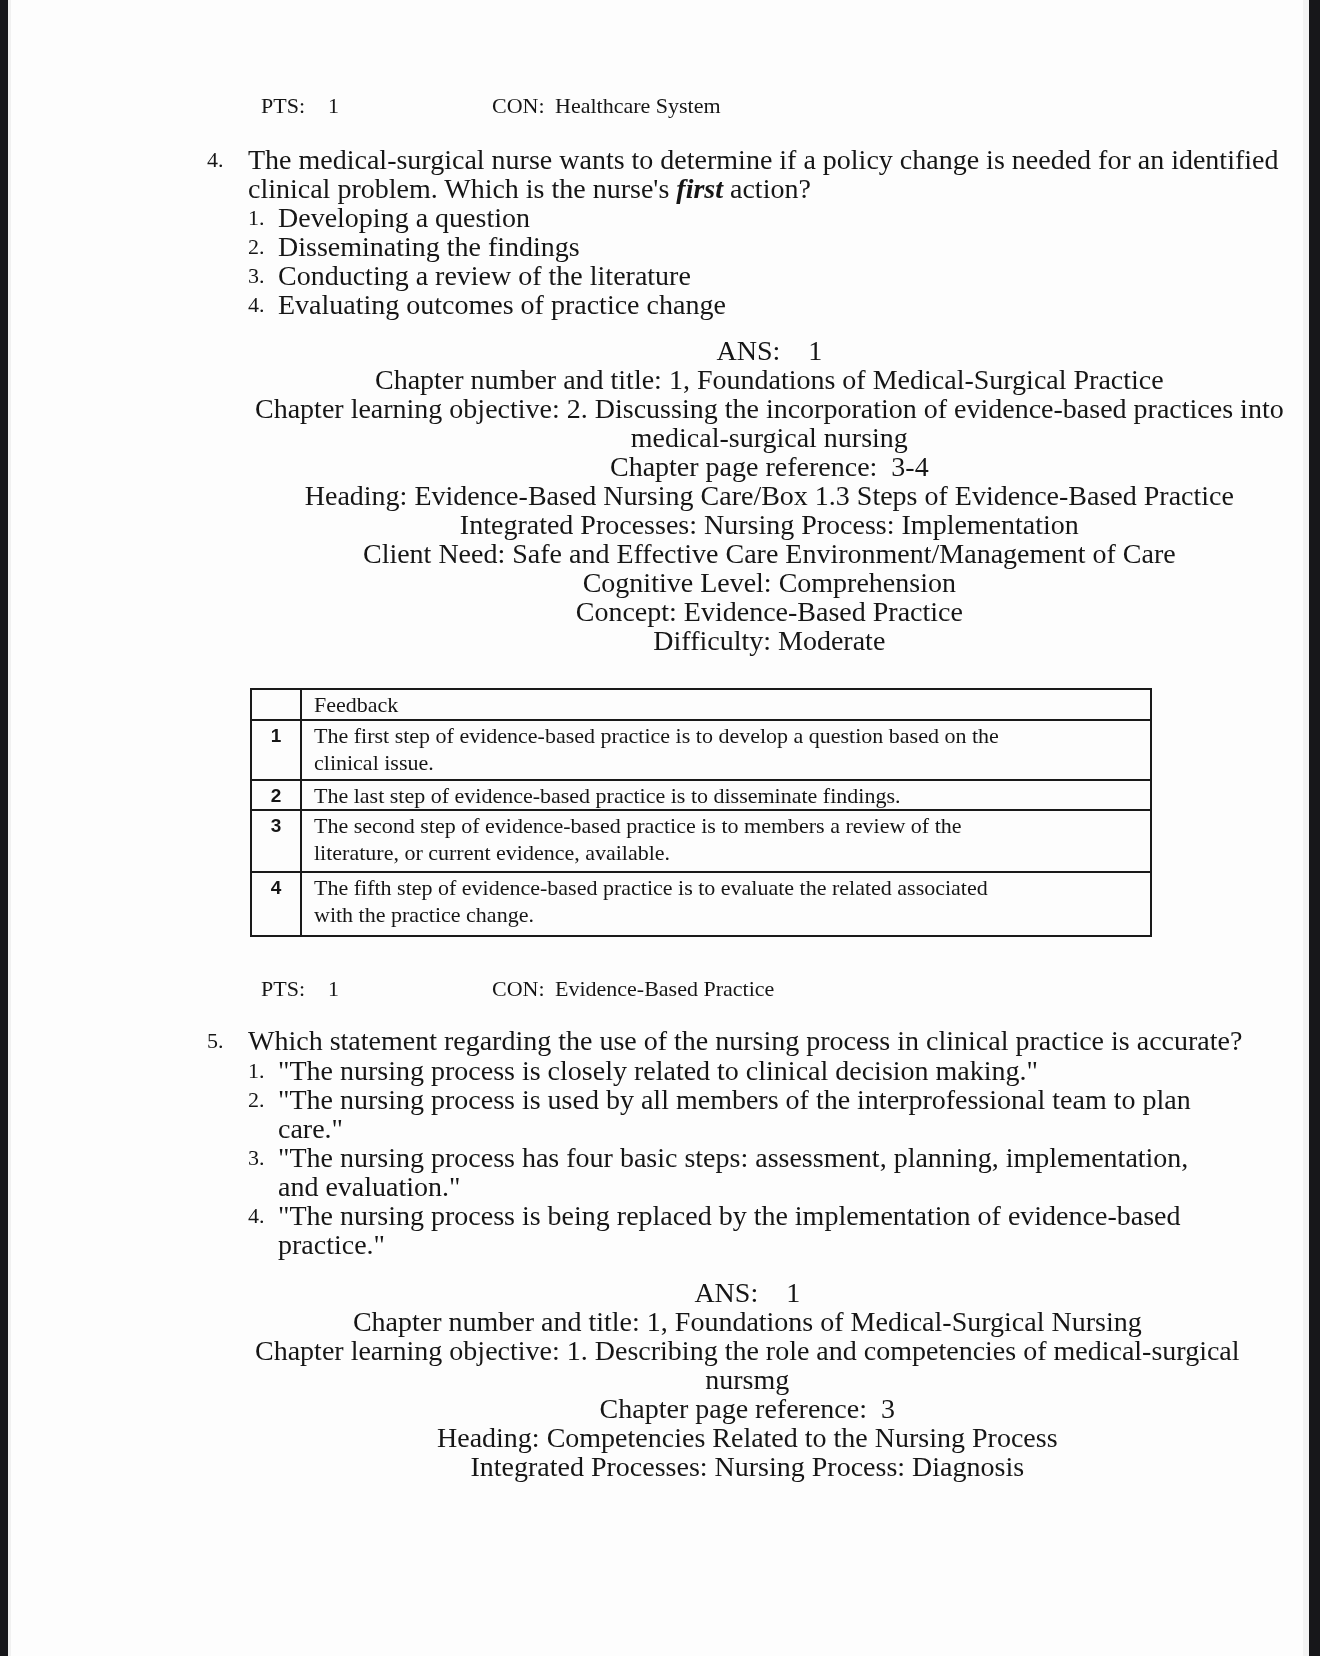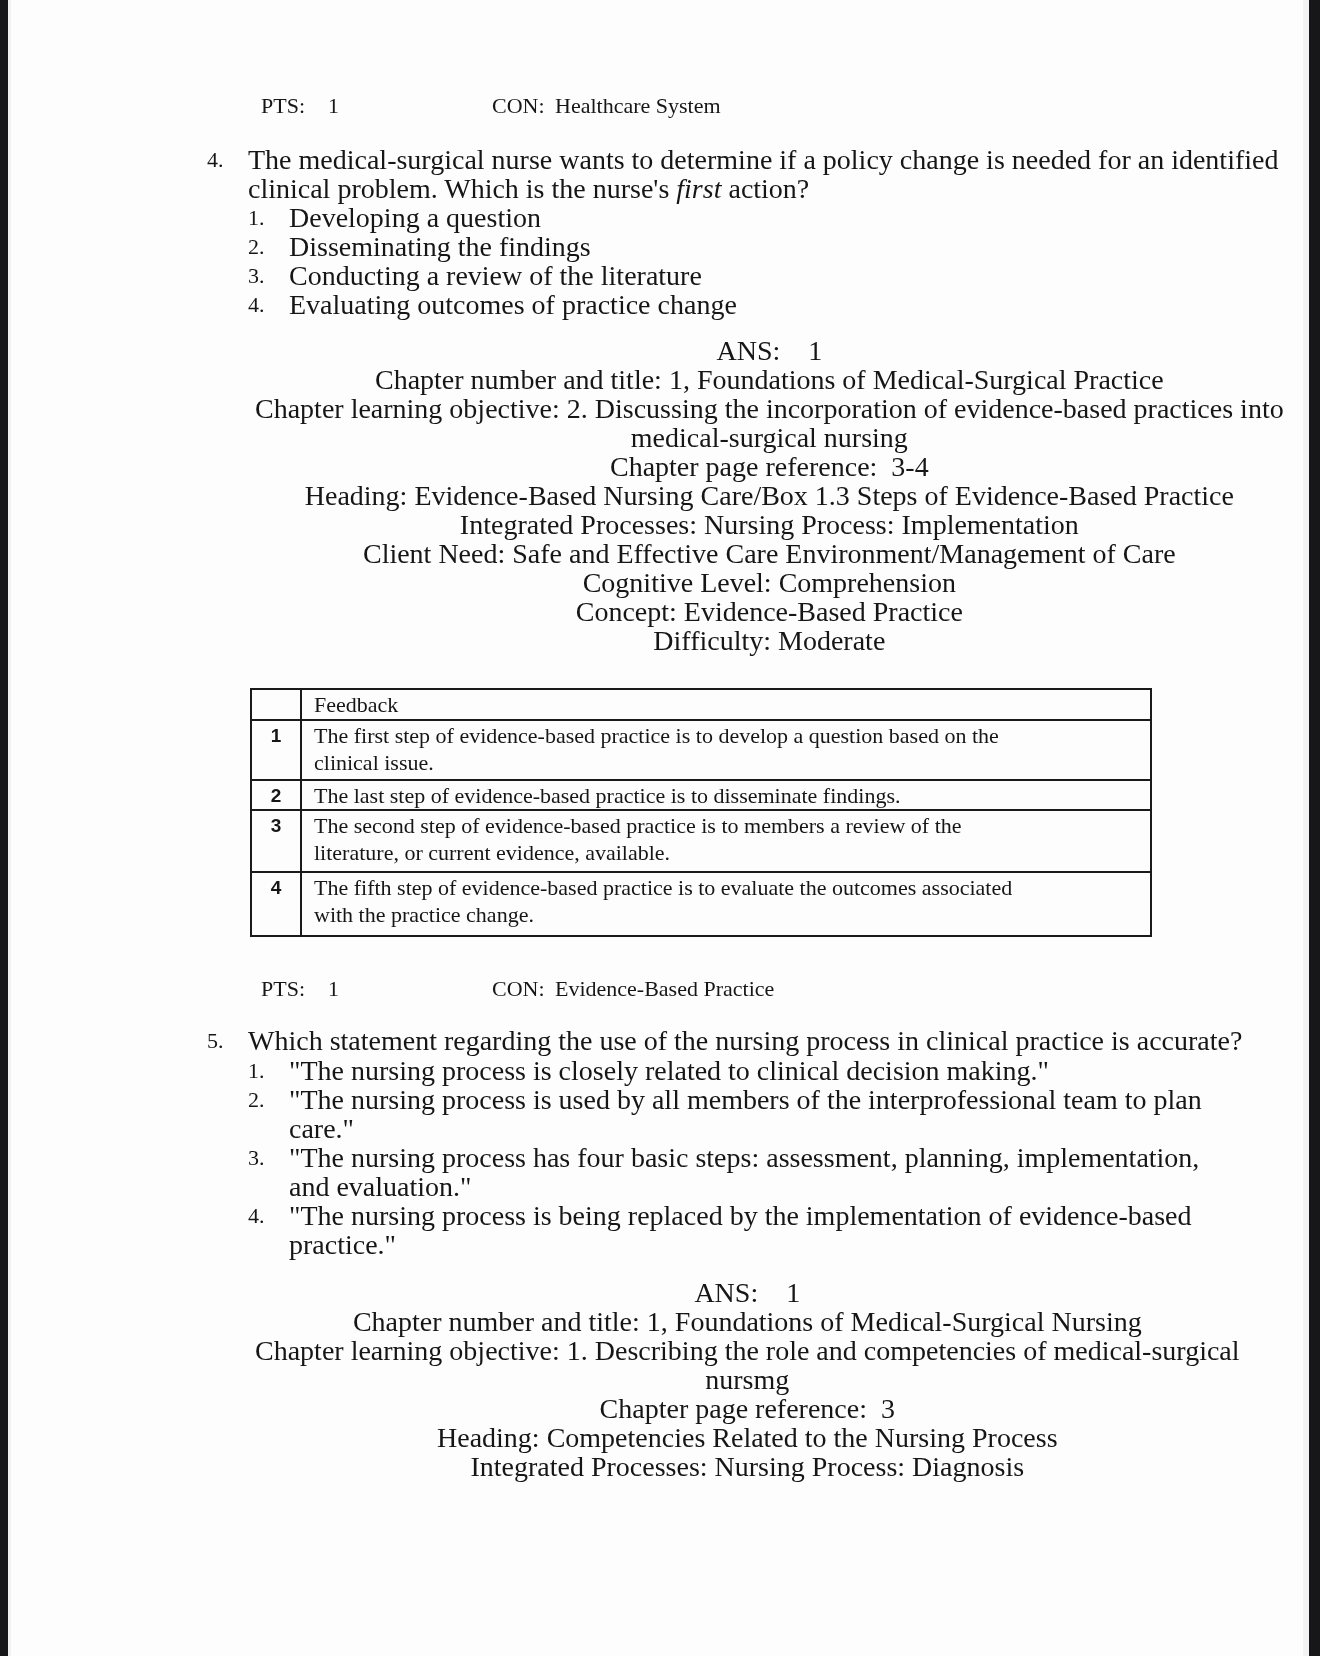--- a/index.html
+++ b/index.html
@@ -30,26 +30,26 @@
 
   
   .q-block{position:absolute;left:207px;}
   .q-num{position:absolute;left:0;top:0;font-size:22px;line-height:29px;}
   .q-body{margin-left:41px;}
 
   
   .opt-block{position:absolute;left:248px;}
   .opt-row{position:relative;}
   .opt-num{position:absolute;left:0;top:0;font-size:22px;line-height:29px;}
-  .opt-body{margin-left:41px;}
+  .opt-body{margin-left:30px;}
 
   
   .ans-block{position:absolute;left:255px;text-align:center;}
 
-  .emph{font-weight:normal;font-style:italic;}
+  .emph{font-weight:bold;font-style:italic;}
 
   
   table.feedback{
     position:absolute;left:250px;top:688px;
     width:900px;border-collapse:collapse;table-layout:fixed;
   }
   table.feedback td{border:2px solid #1a1a1a;vertical-align:top;overflow:hidden;}
   td.cell-num{
     width:50px;text-align:center;
     font-family:"Liberation Sans","DejaVu Sans",sans-serif;
@@ -157,21 +157,21 @@
     <tr class="r-3">
       <td class="cell-num">3</td>
       <td class="cell-fb">
         <div class="tline">The second step of evidence-based practice is to members a review of the</div>
         <div class="tline">literature, or current evidence, available.</div>
       </td>
     </tr>
     <tr class="r-4">
       <td class="cell-num">4</td>
       <td class="cell-fb">
-        <div class="tline">The fifth step of evidence-based practice is to evaluate the outcomes associated</div>
+        <div class="tline">The fifth step of evidence-based practice is to evaluate the related associated</div>
         <div class="tline">with the practice change.</div>
       </td>
     </tr>
   </tbody>
     </table>
 
   <div class="pts-row" style="left:248px;top:974px;">
     <span class="pts-label">PTS:</span>
     <span class="pts-value">1</span>
     <span class="con-label">CON:</span>

